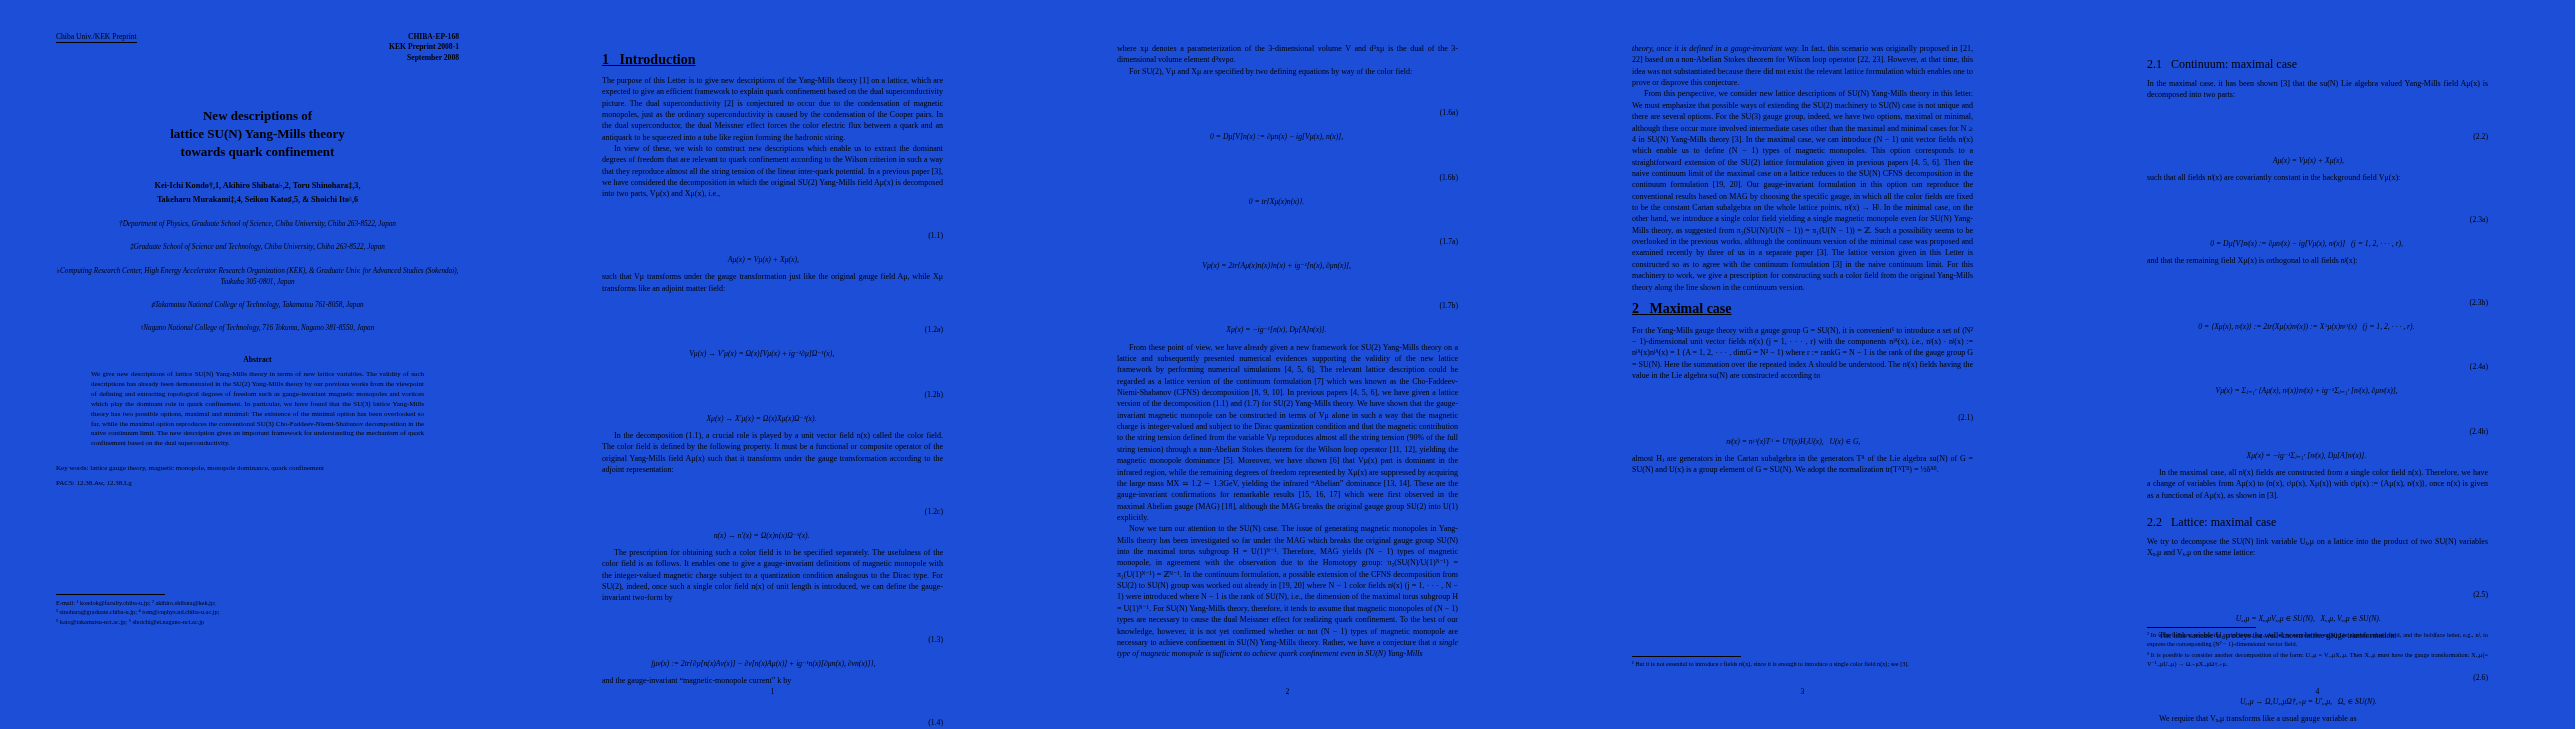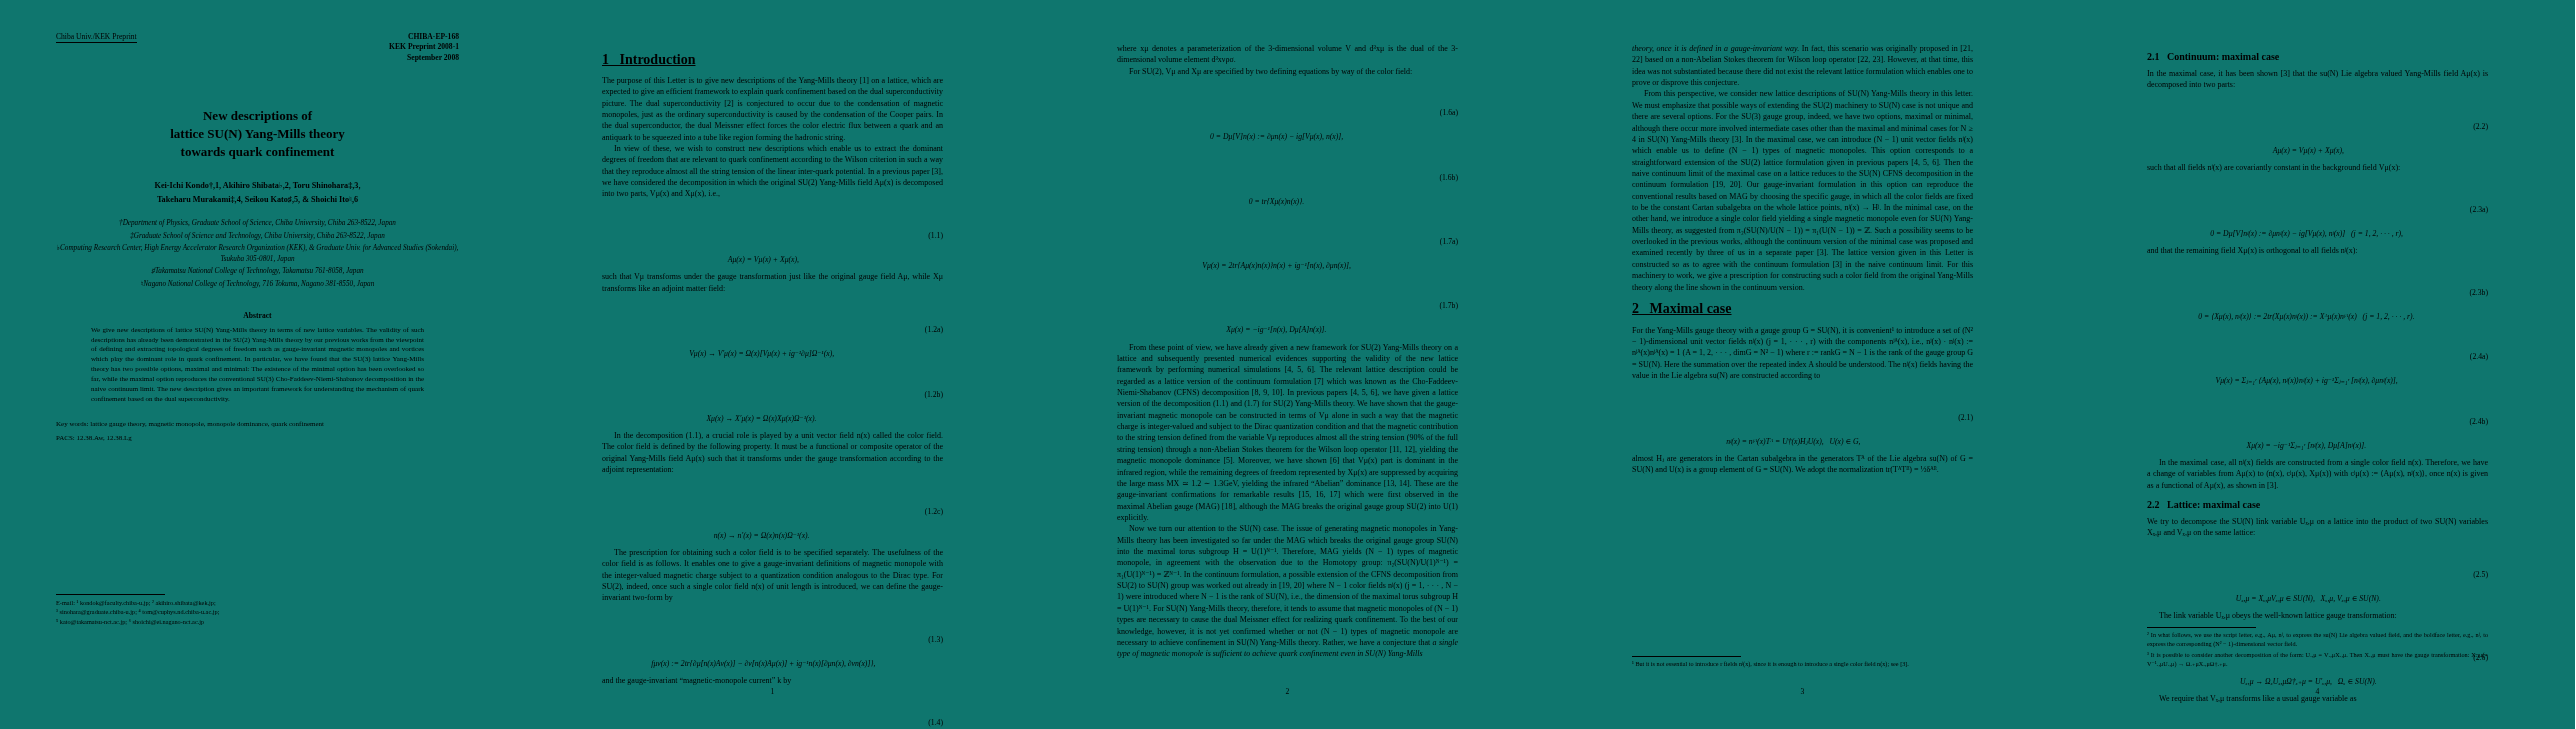--- a/index.html
+++ b/index.html
@@ -1,49 +1,49 @@
 <!DOCTYPE html>
 <html style="font-size:9.7px"><head>
 <meta charset="utf-8">
 <style>
   html,body{margin:0;padding:0;background:#ffffff;}
   .canvas{
     position:relative;width:2576px;height:729px;background:#ffffff;overflow:hidden;
     font-family:"Liberation Serif","DejaVu Serif",serif;color:#000;
   }
   .pages{position:absolute;left:0;top:0;display:flex;}
-  .page{width:515px;height:729px;box-sizing:border-box;position:relative;background:#0f766e;}
+  .page{width:515px;height:729px;box-sizing:border-box;position:relative;background:#1d4ed8;}
   .page.body-page{padding:43px 87px 0 87px;}
   .page.title-page{padding:32px 56px 0 56px;}
 
   
   .arxiv-stamp{
     position:absolute;left:16px;top:598px;transform:rotate(-90deg);transform-origin:0 0;
     font-family:"DejaVu Sans Mono","Liberation Mono",monospace;
     font-size:17px;letter-spacing:1.2px;color:#3a3a3a;white-space:nowrap;
   }
 
   
   .tp-header{display:flex;justify-content:space-between;align-items:flex-start;font-size:7.6px;}
   .tp-header-left{border-bottom:0.6px solid #000;padding-bottom:1.2px;}
   .tp-header-right{text-align:right;font-weight:bold;line-height:1.35;}
   .tp-title{margin-top:44px;text-align:center;font-weight:bold;font-size:13px;line-height:1.4;}
   .tp-authors{margin-top:18px;text-align:center;font-weight:bold;font-size:8.2px;line-height:1.7;}
   .tp-affils{margin-top:11px;text-align:center;font-style:italic;font-size:7.2px;line-height:1.55;}
-  .tp-affils div{margin-bottom:1.2px;}
+  .tp-affils div{margin-bottom:1.2px;margin-top:12px;}
   .tp-abs-head{margin-top:20.7px;text-align:center;font-weight:bold;font-size:7.6px;}
   .tp-abstract{margin:6px 35px 0 35px;font-size:7px;line-height:1.42;text-align:justify;}
   .tp-keywords{margin-top:14.6px;font-size:7px;line-height:1.4;text-align:justify;}
   .tp-pacs{margin-top:4.9px;font-size:7px;}
   .tp-footnotes{position:absolute;left:56px;right:56px;bottom:103px;font-size:6.3px;line-height:1.5;}
   .fn-rule{width:109px;border-top:0.6px solid #000;margin-bottom:3px;}
 
   
   .sec-heading{font-size:14px;font-weight:bold;margin:8.5px 0 7.3px 0;text-decoration:underline;}
-  .subsec-heading{font-size:10px;font-weight:bold;margin:8px 0 6px 0;}
+  .subsec-heading{font-size:12px;font-weight:normal;margin:14px 0 6px 0;}
   .para{font-size:8px;line-height:1.42;text-align:justify;margin:0;text-indent:1.5em;}
   .para.noindent{text-indent:0;}
   .eq-row{display:flex;align-items:center;margin:7.3px 0;}
   .eq-body{flex:1;text-align:center;font-style:italic;font-size:7.7px;white-space:pre;margin-top:48px;}
   .eq-num{font-size:7.7px;margin-left:3.6px;}
   .page-number{position:absolute;left:0;right:0;bottom:33px;text-align:center;font-size:7.6px;}
   .footnotes{position:absolute;left:87px;right:87px;bottom:58px;font-size:6.2px;line-height:1.45;text-align:justify;}
   .footnotes p{margin:0 0 1.8px 0;}
 </style>
 </head>

